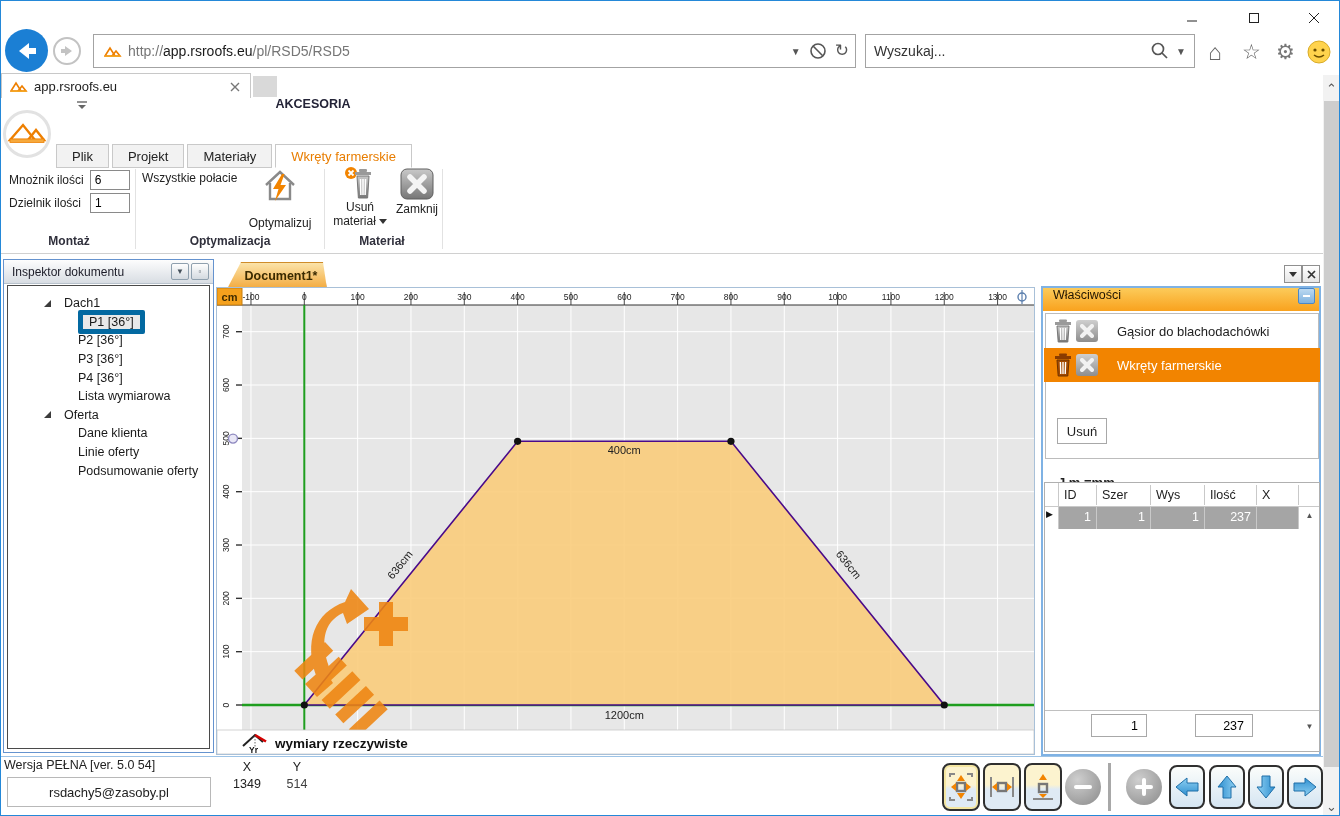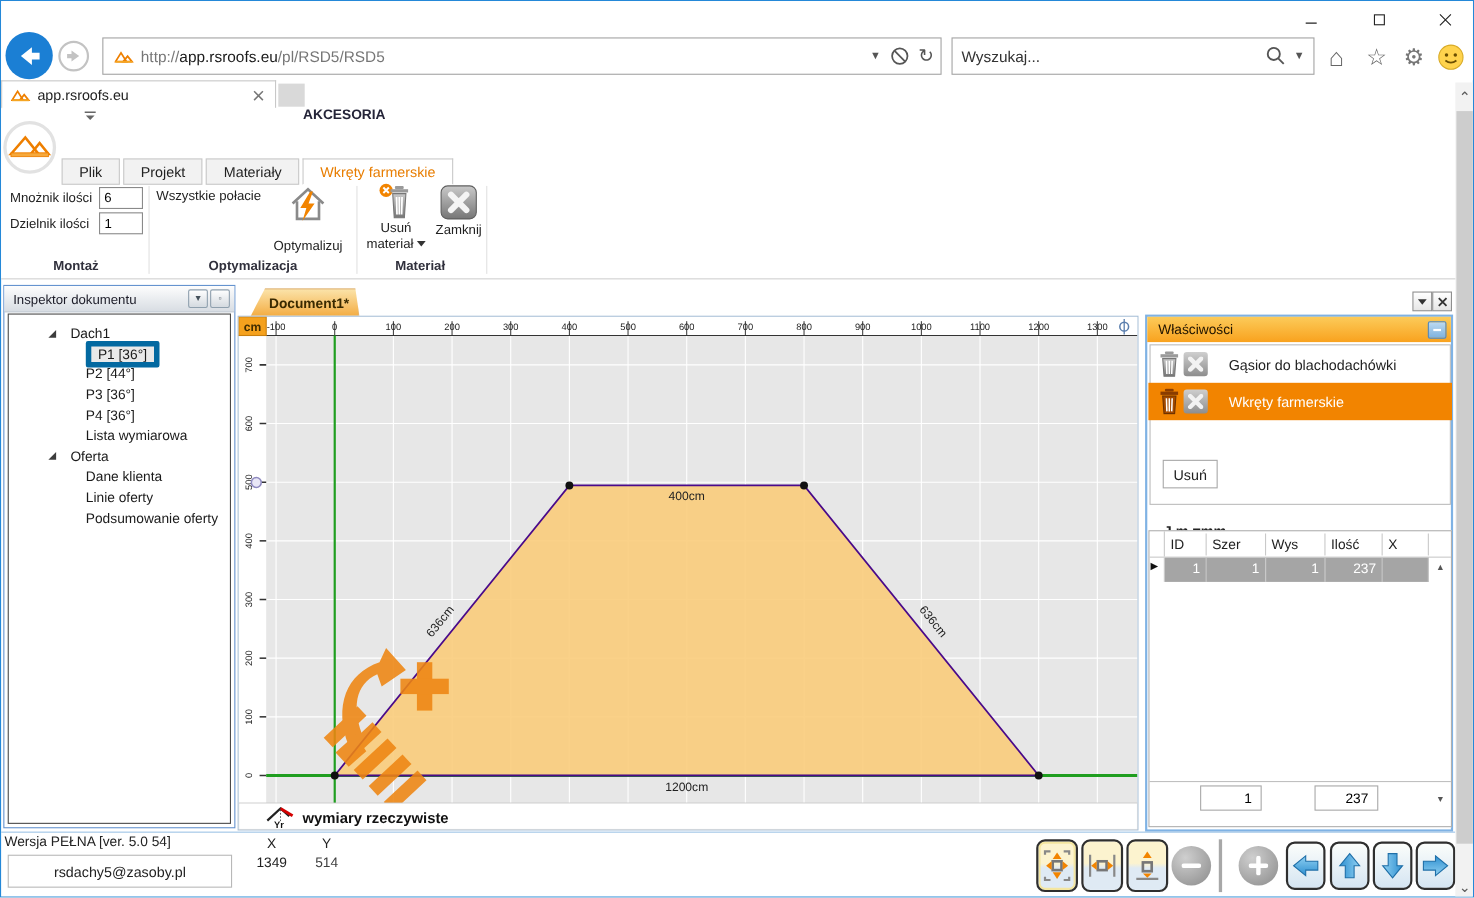--- a/index.html
+++ b/index.html
@@ -24,21 +24,21 @@
   .panelborder{border:1px solid #6593cf;box-sizing:border-box;background:#fff;}
   .insp-header{background:linear-gradient(#fdfdfd,#d8dde3);border-bottom:1px solid #b8c2cc;display:flex;align-items:center;font-size:12px;color:#1c1c28;}
   .tree-item{height:18.6px;display:flex;align-items:center;font-size:12.5px;color:#1a1a1a;white-space:nowrap;}
   .expander{width:0;height:0;border-bottom:7px solid #3c3c3c;border-left:7px solid transparent;}
   .selbox{background:#e9e9e9;border:5px solid #0369a1;border-radius:2px;padding:0 6px;}
   .smallbtn{width:16px;height:15px;background:linear-gradient(#fefefe,#d4dae0);border:1px solid #8fa0ae;border-radius:2px;display:flex;align-items:center;justify-content:center;font-size:8px;color:#44505a;margin-left:2px;}
   
   .doctab{background:linear-gradient(#fbe3a9,#f3a93c);border:1px solid #cf8c2a;border-bottom:none;clip-path:polygon(14px 0,calc(100% - 4px) 0,100% 100%,0 100%);display:flex;align-items:center;justify-content:center;font-size:12.5px;font-weight:bold;color:#3a2a00;}
   .mdibtn{width:16px;height:16px;background:linear-gradient(#fff,#e6e6e6);border:1px solid #8f8f8f;display:flex;align-items:center;justify-content:center;}
   
-  .prop-header{background:linear-gradient(#fccb5a,#f9a21e);display:flex;align-items:center;font-size:12.5px;color:#201400;}
+  .prop-header{background:linear-gradient(#fccb5a,#f9a21e);display:flex;font-size:12.5px;color:#201400;}
   .mat-row{display:flex;align-items:center;font-size:13px;color:#222;}
   .mat-row.selected{background:#f28400;color:#fff;}
   .gbtn{width:22px;height:22px;border-radius:3px;background:linear-gradient(#cfcfcf,#8d8d8d);display:flex;align-items:center;justify-content:center;margin-right:3px;}
   .cell{box-sizing:border-box;border-right:1px solid #c9c9c9;font-size:12.5px;color:#222;padding:3px 5px;white-space:nowrap;overflow:hidden;}
   .gray-cell{background:#a5a5a5;color:#fff;text-align:right;}
   
   .fitbtn{width:38px;height:48px;border:2px solid #2f2f2f;border-radius:8px;background:linear-gradient(#fcf3cf 45%,#dfeaf4 55%);display:flex;align-items:center;justify-content:center;box-sizing:border-box;}
   .zoomcircle{width:36px;height:36px;border-radius:50%;background:radial-gradient(circle at 35% 30%,#cicfcf,#8f8f8f);background:radial-gradient(circle at 35% 30%,#cfcfcf,#8a8a8a);display:flex;align-items:center;justify-content:center;}
   .navbtn{width:36px;height:44px;border:2px solid #2f2f2f;border-radius:8px;background:linear-gradient(#fbfdfb,#d5e5f2);display:flex;align-items:center;justify-content:center;box-sizing:border-box;}
   .scrollchev{color:#5a5a5a;font-size:13px;text-align:center;}
@@ -219,21 +219,21 @@
     </div>
     <div id="tree" style="position:absolute;left:3px;top:25px;width:203px;height:464px;border:1px solid #4a4a4a;background:#fff;padding-top:8px;box-sizing:border-box;padding-left:22px;">
         <div class="tree-item" style="padding-left: 14px;">
           <span class="expander" style="margin-right: 13px;"></span>
           <span>Dach1</span>
         </div>
         <div class="tree-item" style="padding-left: 48px;">
           <span class="selbox">P1 [36°]</span>
         </div>
         <div class="tree-item" style="padding-left: 48px;">
-          <span>P2 [44°]</span>
+          <span>P2 [36°]</span>
         </div>
         <div class="tree-item" style="padding-left: 48px;">
           <span>P3 [36°]</span>
         </div>
         <div class="tree-item" style="padding-left: 48px;">
           <span>P4 [36°]</span>
         </div>
         <div class="tree-item" style="padding-left: 48px;">
           <span>Lista wymiarowa</span>
         </div>

